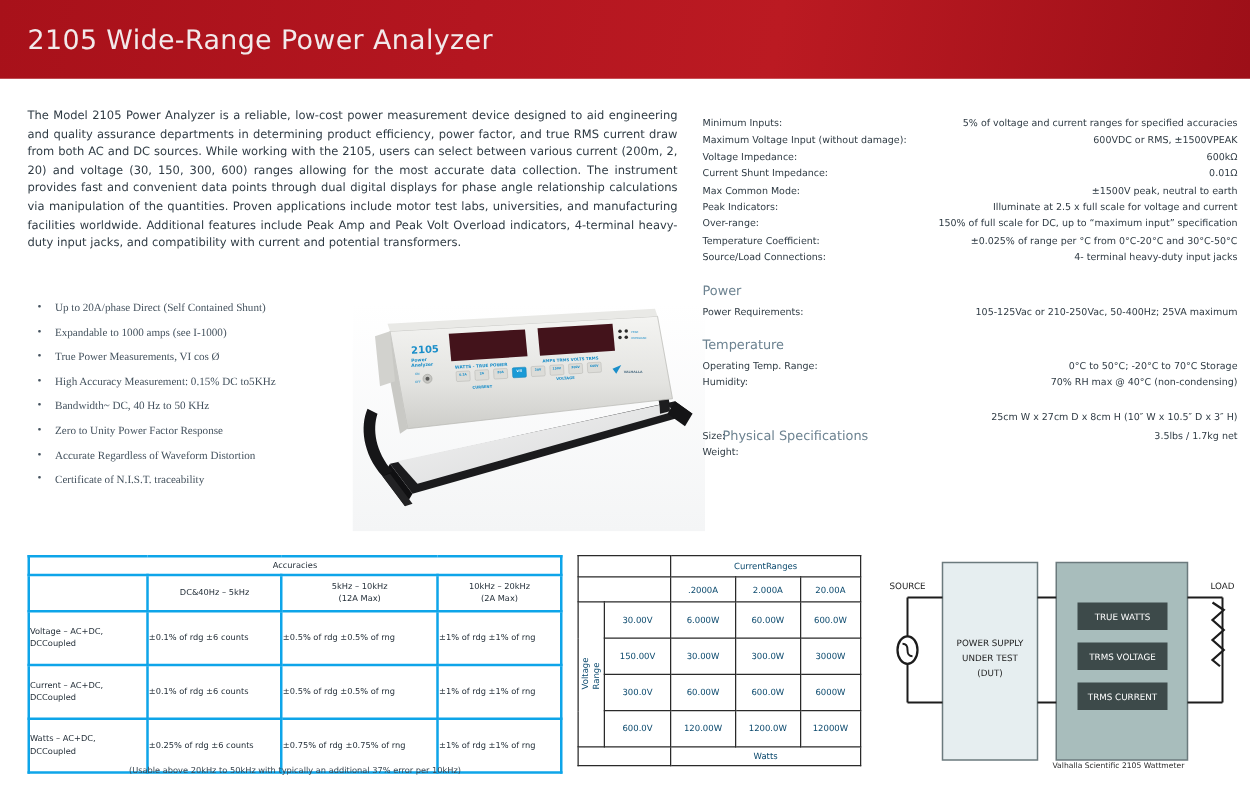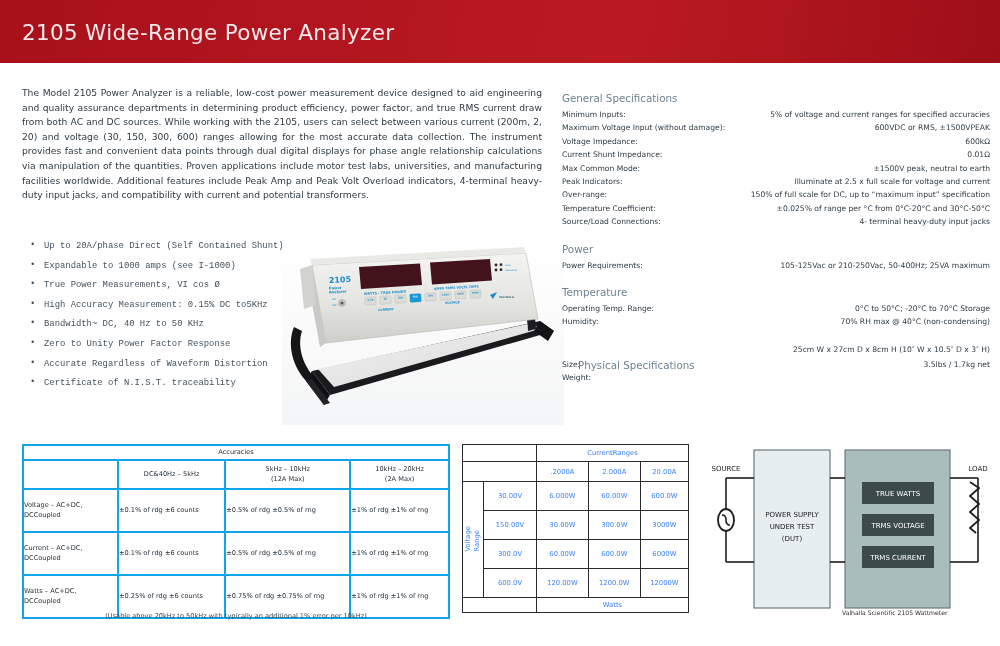--- a/index.html
+++ b/index.html
@@ -54,21 +54,21 @@
     padding: 0;
     list-style: none;
   }
   #feature-list li {
     position: relative;
     padding-left: 14px;
     margin-bottom: 8.6px;
     font-size: 8.9px;
     line-height: 11px;
     color: #44525e;
-    font-family: Liberation Mono, monospace;
+    font-family: Liberation Serif, serif;
     white-space: nowrap;
   }
   #feature-list li::before {
     content: "\2022";
     position: absolute;
     left: 0; top: -1px;
     font-size: 9px;
     color: #44525e;
   }
 
@@ -165,21 +165,21 @@
     font-family: "DejaVu Sans", sans-serif;
   }
 
   
   #ranges-table {
     position: absolute;
     left: 462px; top: 444px;
     width: 227px;
     border-collapse: collapse;
     font-family: "DejaVu Sans", sans-serif;
-    color: #3b82f6;
+    color: #0c4a6e;
   }
   #ranges-table td {
     border: 1px solid #2a2a2a;
     font-weight: 400;
     font-size: 6.8px;
     text-align: center;
     padding: 0;
   }
   .rng-blank-tl { border-right-color:#2a2a2a; height: 16px; }
   .rng-group-head { height: 16px; font-size: 7px; }
@@ -346,21 +346,20 @@
 
   <g>
     <polygon points="208,52 215,49 211,56" fill="#1a8ec9"></polygon>
     <text x="217" y="55" font-family="'DejaVu Sans',sans-serif" font-size="2.6" font-weight="bold" fill="#4f6f84">VALHALLA</text>
   </g>
 </svg>
 
 <div id="spec-column">
 
   <div class="spec-block">
-    <div class="spec-heading">General Specifications</div>
     <div class="spec-row">
         <span class="spec-label">Minimum Inputs:</span>
         <span class="spec-value">5% of voltage and current ranges for specified accuracies</span>
       </div>
     <div class="spec-row">
         <span class="spec-label">Maximum Voltage Input (without damage):</span>
         <span class="spec-value">600VDC or RMS, ±1500VPEAK</span>
       </div>
     <div class="spec-row">
         <span class="spec-label">Voltage Impedance:</span>
@@ -477,21 +476,21 @@
       <td class="acc-rowlabel-cell">
         <div>Watts – AC+DC,</div>
         <div>DCCoupled</div>
       </td>
       <td class="acc-data-cell">±0.25% of rdg ±6 counts</td>
       <td class="acc-data-cell">±0.75% of rdg ±0.75% of rng</td>
       <td class="acc-data-cell">±1% of rdg ±1% of rng</td>
     </tr>
   </tbody>
 </table>
-<div id="accuracies-note">(Usable above 20kHz to 50kHz with typically an additional 1% error per 10kHz)</div>
+<div id="accuracies-note">(Usable above 20kHz to 50kHz with typically an additional 37% error per 10kHz)</div>
 
 <table id="ranges-table">
   <tbody>
     <tr>
       <td class="rng-blank-tl" colspan="2"></td>
       <td class="rng-group-head" colspan="3">CurrentRanges</td>
     </tr>
     <tr>
       <td class="rng-sub-head" colspan="2" style="border-top:none;"></td>
       <td class="rng-sub-head">.2000A</td>

